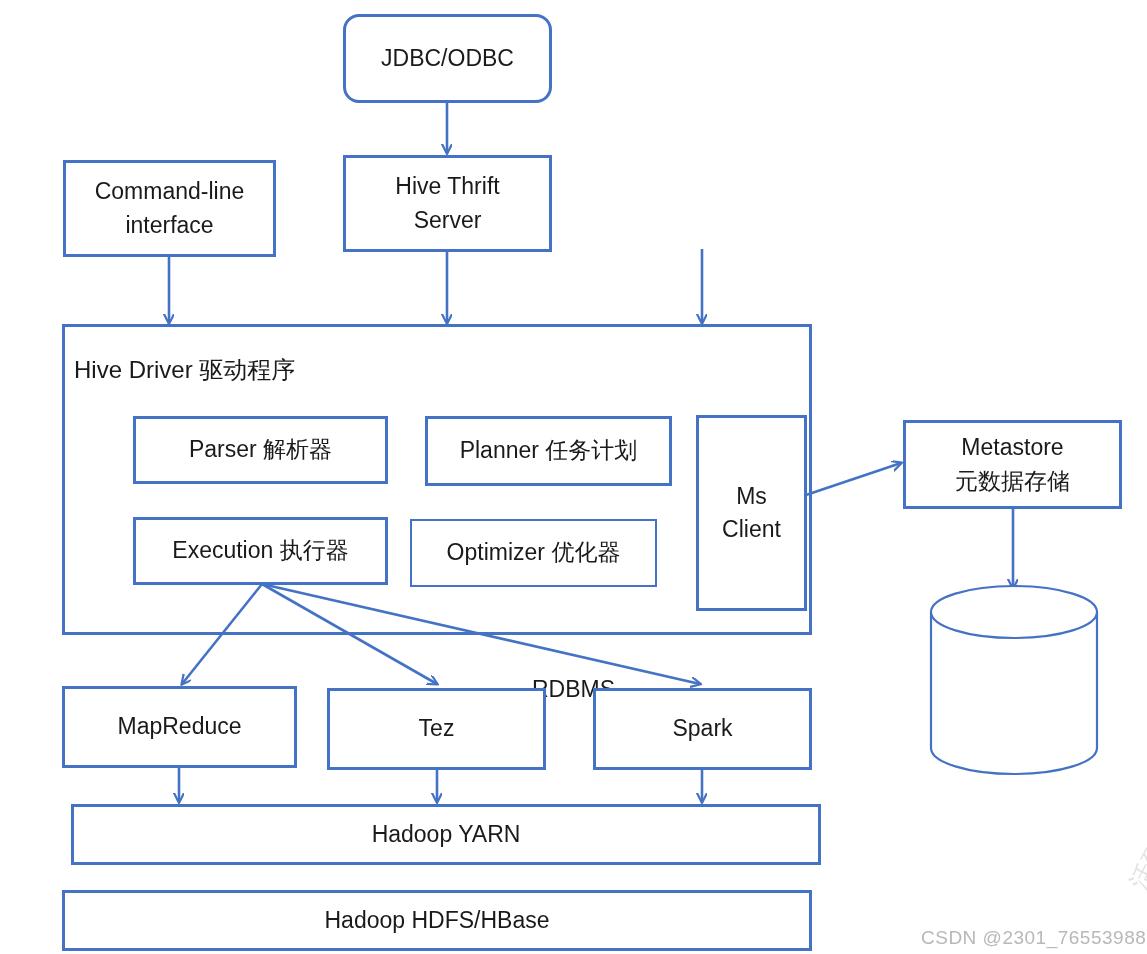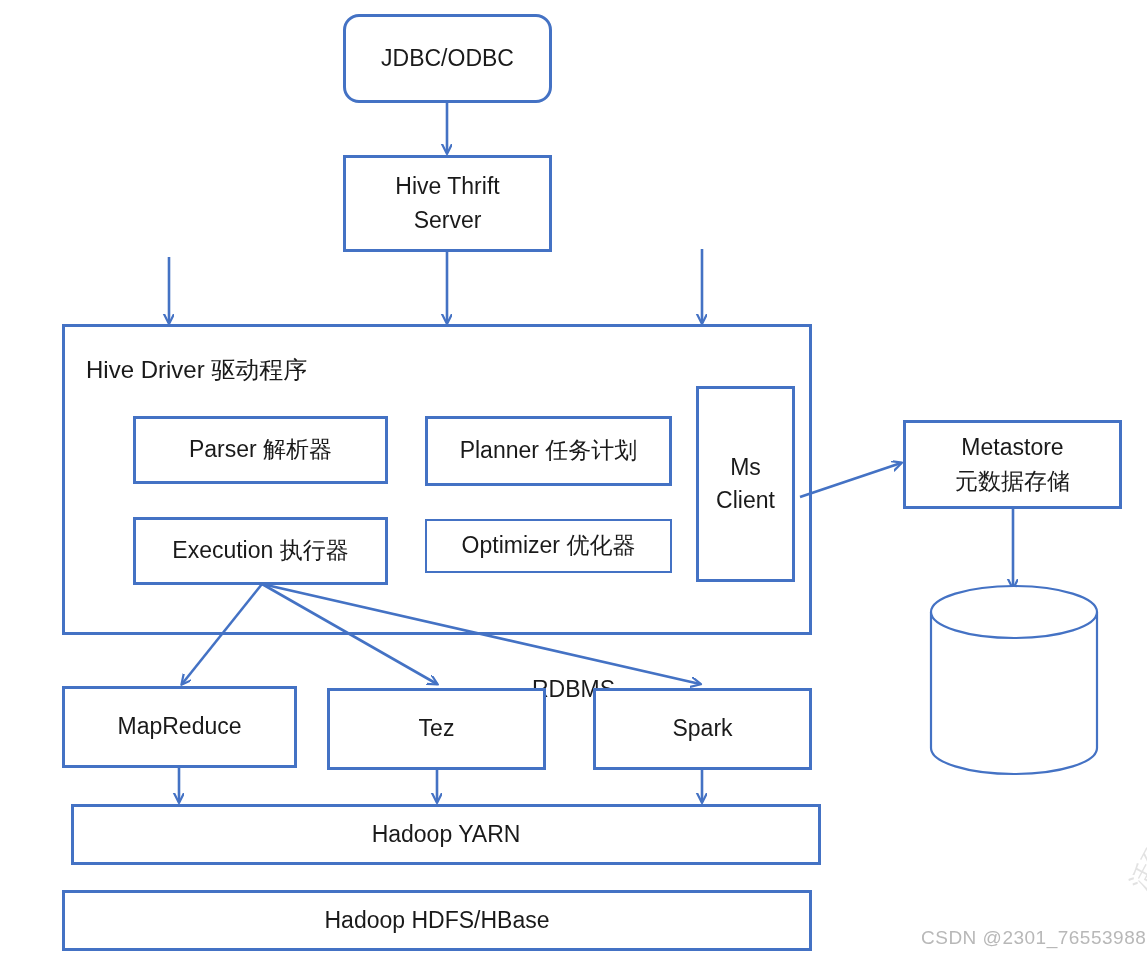--- a/index.html
+++ b/index.html
@@ -125,44 +125,48 @@
     <g>
       <path d="M931,612 L931,748 A83,26 0 0 0 1097,748 L1097,612" fill="#ffffff" stroke="#4472C4" stroke-width="2.2"></path>
       <ellipse cx="1014" cy="612" rx="83" ry="26" fill="#ffffff" stroke="#4472C4" stroke-width="2.2"></ellipse>
     </g>
   </svg>
 
   <div class="node" style="left:343px; top:14px; width:209px; height:89px;border-radius:16px;">
     <span>JDBC/ODBC</span>
   </div>
 
+  <div class="node" style="left:63px; top:160px; width:213px; height:97px;">
+    <span>Command-line</span>
+    <span class="line2">interface</span>
+  </div>
 
   <div class="node" style="left:343px; top:155px; width:209px; height:97px;">
     <span>Hive Thrift</span>
     <span class="line2">Server</span>
   </div>
 
 
   <div class="driver" style="left:62px; top:324px; width:750px; height:311px;"></div>
-  <div class="driver-title" style="left:86px; top:354px;">Hive Driver 驱动程序</div>
+  <div class="driver-title" style="left:74px; top:354px;">Hive Driver 驱动程序</div>
 
   <div class="node" style="left:133px; top:416px; width:255px; height:68px;">
     <span>Parser 解析器</span>
   </div>
   <div class="node" style="left:425px; top:416px; width:247px; height:70px;">
     <span>Planner 任务计划</span>
   </div>
   <div class="node" style="left:133px; top:517px; width:255px; height:68px;">
     <span>Execution 执行器</span>
   </div>
-  <div class="node thin" style="left:425px; top:519px; width:247px; height:54px;">
+  <div class="node thin" style="left:410px; top:519px; width:247px; height:68px;">
     <span>Optimizer 优化器</span>
   </div>
 
-  <div class="node" style="left:696px; top:386px; width:99px; height:196px;">
+  <div class="node" style="left:696px; top:415px; width:111px; height:196px;">
     <span>Ms</span>
     <span class="line2">Client</span>
   </div>
 
   <div class="node" style="left:903px; top:420px; width:219px; height:89px;">
     <span>Metastore</span>
     <span class="line2">元数据存储</span>
   </div>
 
   <div class="cyl-label" style="top:676px;">RDBMS</div>

